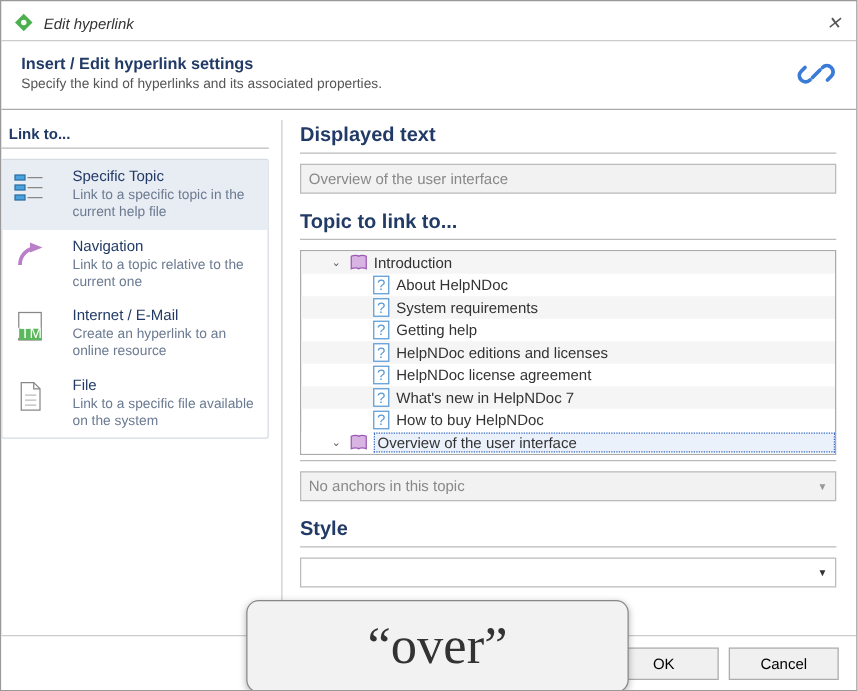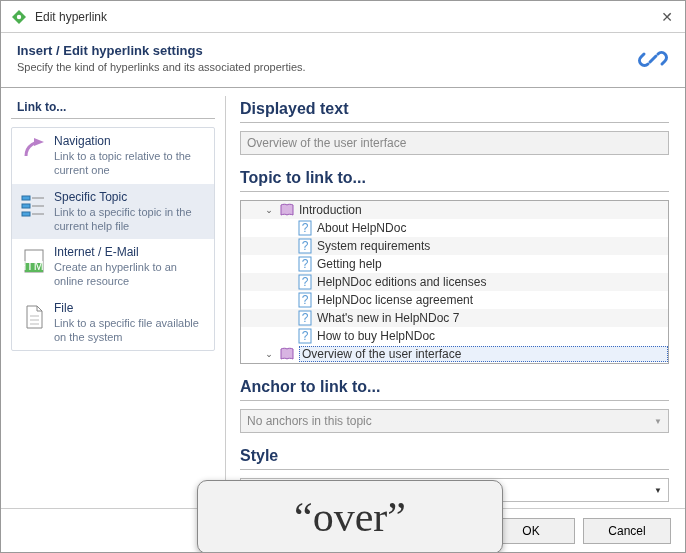--- a/index.html
+++ b/index.html
@@ -1,36 +1,36 @@
 <!DOCTYPE html>
 <html><head>
 <meta charset="utf-8">
 <style>
 * { box-sizing: border-box; margin: 0; padding: 0; font-family: "Segoe UI", Arial, sans-serif; font-size: 12px; }
 body { background: #fff; width: 686px; height: 553px; overflow: hidden; position: relative; border: 1px solid #999; }
 
-.titlebar { display: flex; align-items: center; padding: 6px 10px; border-bottom: 1px solid #ccc; height: 32px; }
+.titlebar { display: flex; align-items: flex-end; padding: 6px 10px; border-bottom: 1px solid #ccc; height: 32px; font-style: italic; }
 .titlebar .app-icon { width: 16px; height: 16px; margin-right: 8px; }
 .titlebar .title { flex: 1; color: #333; }
 .titlebar .close { width: 16px; font-size: 14px; color: #555; cursor: pointer; text-align: center; }
 
 .header { display: flex; padding: 10px 16px 12px 16px; border-bottom: 1px solid #aaa; }
 .header-left { flex: 1; }
 .header-title { font-weight: bold; color: #223a66; font-size: 13px; margin-bottom: 3px; }
 .header-sub { color: #555; font-size: 11px; }
 .header-icon { width: 32px; height: 32px; }
 
 .main { display: flex; height: calc(100% - 32px - 56px - 44px); }
-.side { width: 224px; padding: 8px 10px 8px 10px; }
+.side { width: 224px; padding: 8px 10px 8px 0; }
 .side h3 { color: #223a66; font-size: 12px; font-weight: bold; margin: 4px 0 2px 6px; }
 .side-divider { border-top: 1px solid #bbb; margin: 4px 0 8px 0; }
 .side-list { border: 1px solid #d6dbe3; background: #fff; border-radius: 2px; }
 .side-item { display: flex; padding: 6px 8px; cursor: pointer; }
 .side-item.selected { background: #e8ecf3; }
-.side-item .icon { width: 28px; height: 28px; flex-shrink: 0; margin-right: 6px; margin-top: 2px; }
+.side-item .icon { width: 28px; height: 28px; flex-shrink: 0; margin-right: 20px; margin-top: 2px; }
 .side-item .lbl { }
 .side-item .lbl .t { color: #223a66; font-size: 12px; }
 .side-item .lbl .d { color: #6b7a91; font-size: 11px; line-height: 1.3; margin-top: 1px; }
 
 .vdiv { width: 1px; background: #ccc; margin: 8px 0; }
 
 .content { flex: 1; padding: 8px 16px 8px 14px; overflow: hidden; }
 .content h3 { color: #223a66; font-size: 16px; font-weight: bold; margin: 4px 0 2px 0; }
 .hrline { border-top: 1px solid #bbb; margin: 4px 0 8px 0; }
 
@@ -93,53 +93,53 @@
   </div>
 </div>
 
 <div class="main">
 
   <div class="side">
     <h3>Link to...</h3>
     <div class="side-divider"></div>
     <div class="side-list">
 
-      <div class="side-item">
-        <span class="icon">
-          <svg viewBox="0 0 28 28">
-              <path d="M6 20 C6 8, 18 6, 18 6" fill="none" stroke="#b97fc9" stroke-width="3"></path>
-              <polygon points="14,2 24,6 14,10" fill="#b97fc9"></polygon>
-            </svg>
-        </span>
-        <div class="lbl">
-          <div class="t">Navigation</div>
-          <div class="d">Link to a topic relative to the current one</div>
-        </div>
-      </div>
-
       <div class="side-item selected">
         <span class="icon">
           <svg viewBox="0 0 28 28">
               <rect x="2" y="4" width="8" height="4" fill="#4aa3df" stroke="#2a6fa3"></rect>
               <rect x="2" y="12" width="8" height="4" fill="#4aa3df" stroke="#2a6fa3"></rect>
               <rect x="2" y="20" width="8" height="4" fill="#4aa3df" stroke="#2a6fa3"></rect>
               <line x1="12" y1="6" x2="24" y2="6" stroke="#888"></line>
               <line x1="12" y1="14" x2="24" y2="14" stroke="#888"></line>
               <line x1="12" y1="22" x2="24" y2="22" stroke="#888"></line>
             </svg>
         </span>
         <div class="lbl">
           <div class="t">Specific Topic</div>
           <div class="d">Link to a specific topic in the current help file</div>
         </div>
       </div>
 
       <div class="side-item">
         <span class="icon">
           <svg viewBox="0 0 28 28">
+              <path d="M6 20 C6 8, 18 6, 18 6" fill="none" stroke="#b97fc9" stroke-width="3"></path>
+              <polygon points="14,2 24,6 14,10" fill="#b97fc9"></polygon>
+            </svg>
+        </span>
+        <div class="lbl">
+          <div class="t">Navigation</div>
+          <div class="d">Link to a topic relative to the current one</div>
+        </div>
+      </div>
+
+      <div class="side-item">
+        <span class="icon">
+          <svg viewBox="0 0 28 28">
               <rect x="5" y="3" width="18" height="22" fill="#fff" stroke="#888"></rect>
               <rect x="5" y="16" width="18" height="9" fill="#5cb85c"></rect>
               <text x="14" y="23" font-size="6" fill="#fff" text-anchor="middle" font-family="Arial">HTML</text>
             </svg>
         </span>
         <div class="lbl">
           <div class="t">Internet / E-Mail</div>
           <div class="d">Create an hyperlink to an online resource</div>
         </div>
       </div>
@@ -249,21 +249,20 @@
         <span class="arrow">⌄</span>
         <span class="ticon">
             <svg viewBox="0 0 16 16">
               <path d="M2 3c2-1 5-1 6 0 1-1 4-1 6 0v10c-2-1-5-1-6 0-1-1-4-1-6 0z" fill="#d8b4e2" stroke="#9b59b6"></path>
             </svg>
           </span>
         <span class="txt sel-box">Overview of the user interface</span>
       </div>
     </div>
 
-    <h3 style="margin-top:14px">Anchor to link to...</h3>
     <div class="hrline"></div>
     <div class="dropdown">
       <span class="dd-text">No anchors in this topic</span>
       <span class="dd-arrow">▼</span>
     </div>
 
     <h3 style="margin-top:14px">Style</h3>
     <div class="hrline"></div>
     <div class="dropdown-white">
       <span class="dd-arrow">▼</span>

